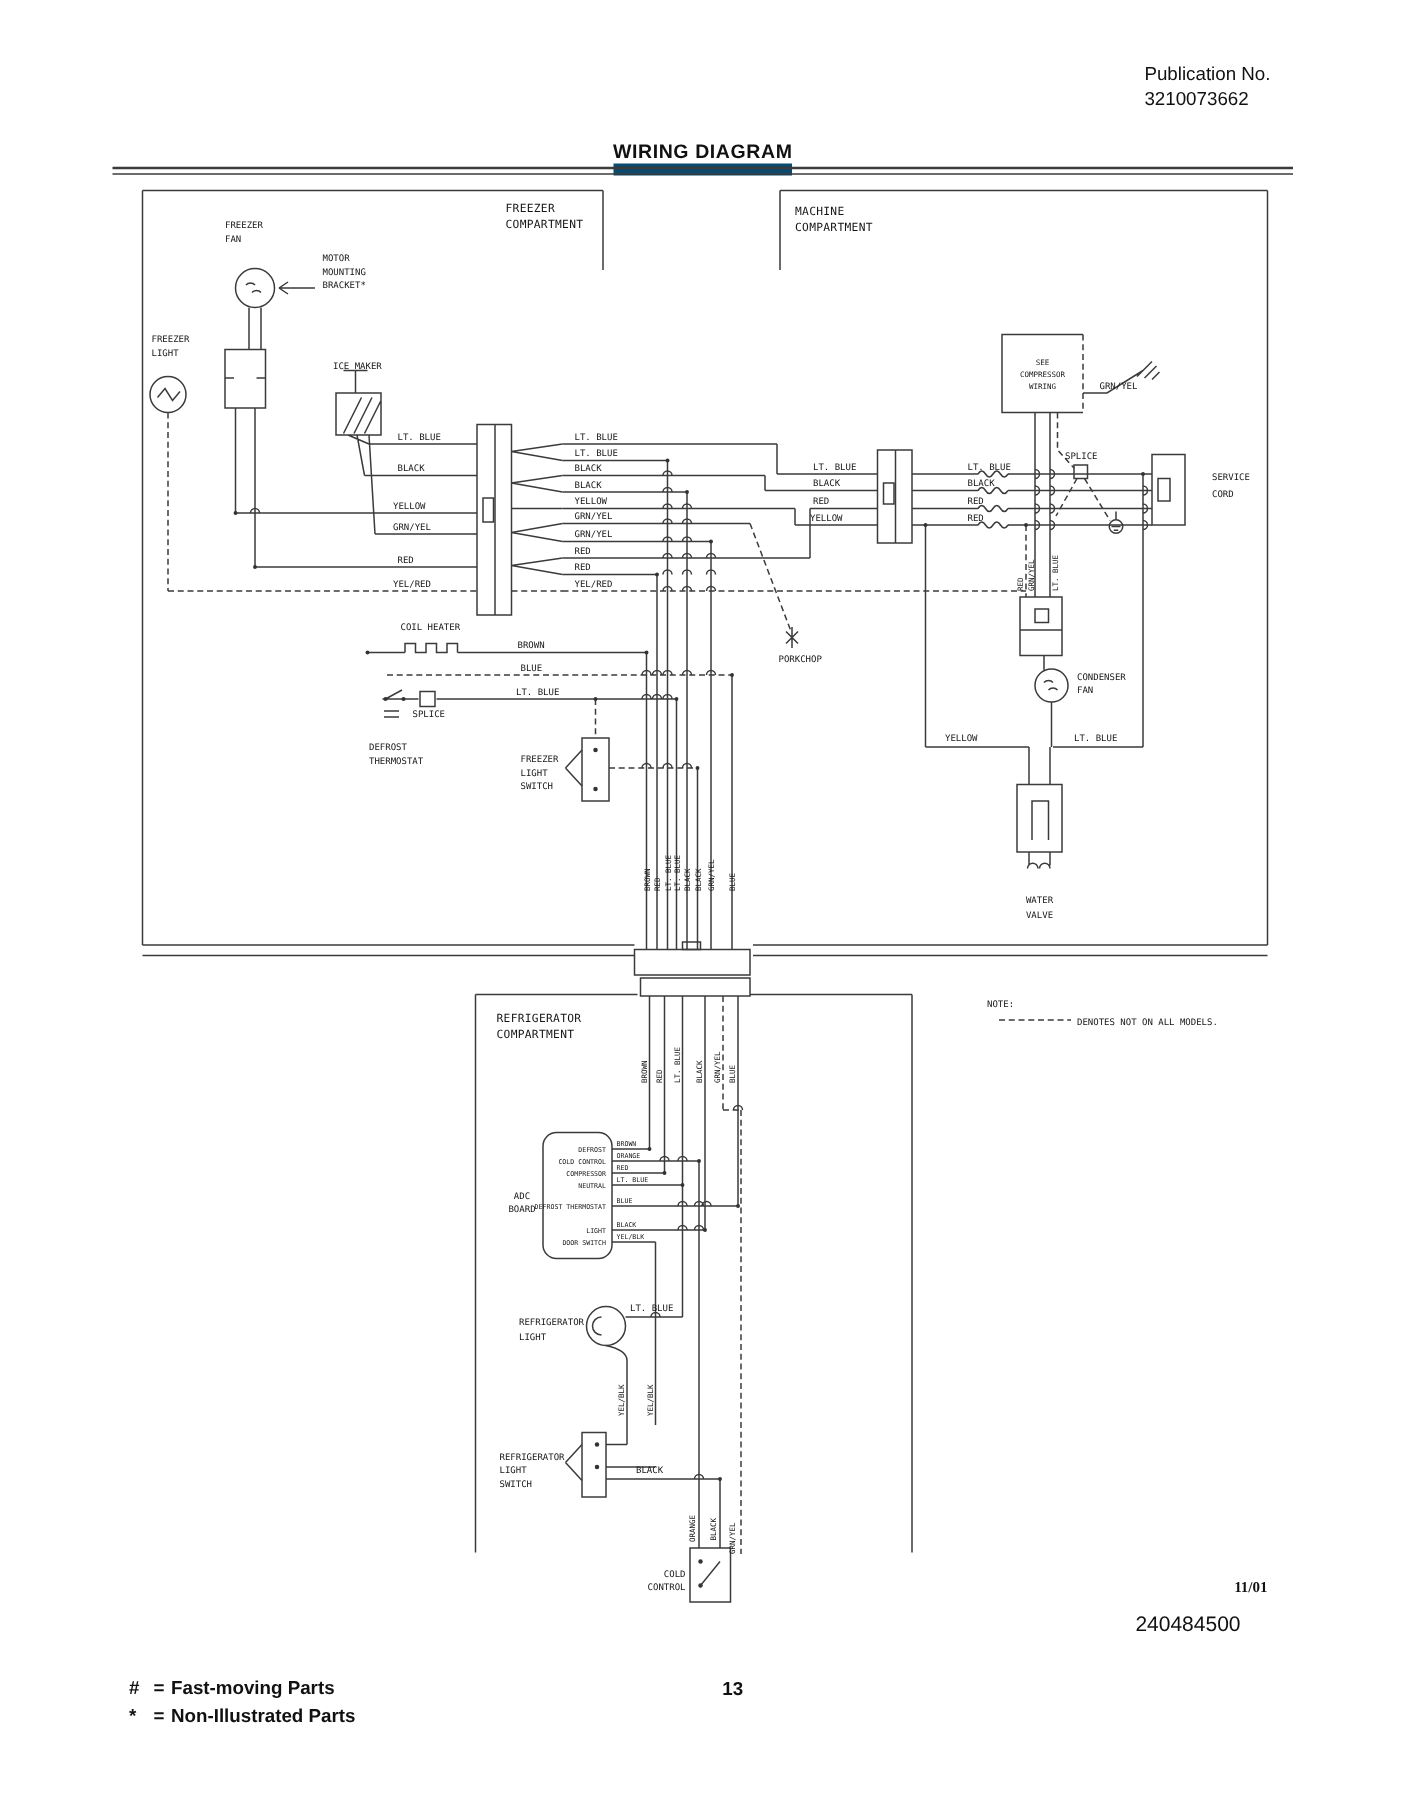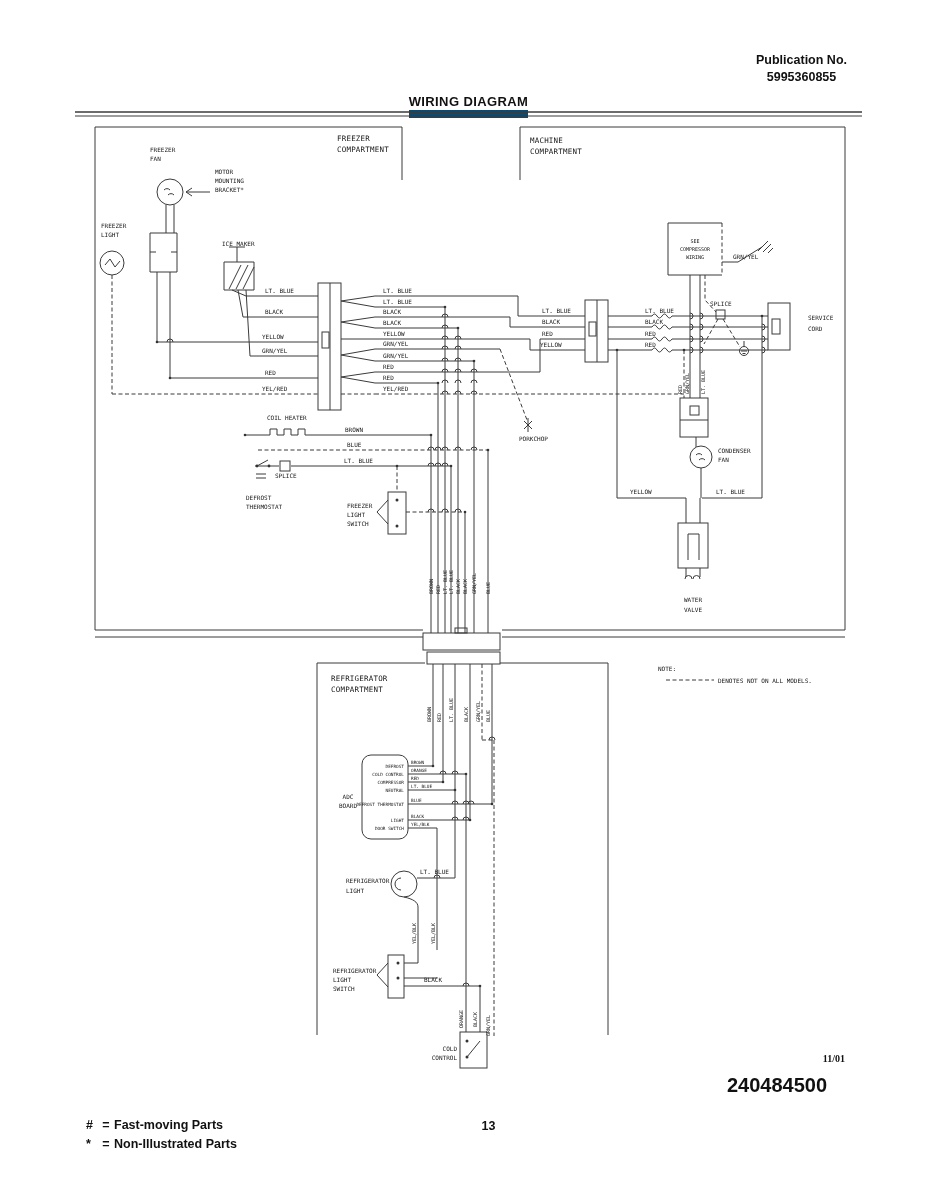--- a/index.html
+++ b/index.html
@@ -1,24 +1,24 @@
 <!DOCTYPE html>
 <html><head>
 <meta charset="utf-8">
 <style>
   html,body{margin:0;padding:0;background:#fff;}
   .page{position:relative;width:937px;height:1200px;background:#fff;overflow:hidden;
         font-family:"Liberation Sans",sans-serif;color:#111;}
   .model{position:absolute;top:52px;left:0;right:0;text-align:center;
          font-size:15px;font-weight:bold;letter-spacing:.3px;}
-  .pub{position:absolute;top:52px;right:90px;text-align:center;font-size:12.5px;font-weight:bold;line-height:1.35;}
+  .pub{position:absolute;top:41px;right:90px;text-align:left;font-size:12.5px;font-weight:normal;line-height:1.35;}
   .sect{position:absolute;top:92px;left:0;right:0;text-align:center;}
   .sect span{display:inline-block;font-size:13px;font-weight:bold;letter-spacing:.4px;
              border-bottom:8px solid #0c4a6e;padding-bottom:1px;}
-  .partno{position:absolute;top:1074px;right:110px;font-size:20px;font-weight:bold;}
+  .partno{position:absolute;top:1074px;right:110px;font-size:14px;font-weight:normal;}
   .legend{position:absolute;top:1116px;left:86px;font-size:12.5px;font-weight:600;line-height:1.55;}
   .legend .row{display:flex;}
   .legend .sym{width:12px;}
   .legend .eq{width:16px;text-align:center;}
   .pageno{position:absolute;top:1119px;left:0;right:0;text-align:center;font-size:12.5px;font-weight:600;margin-left:40px;}
   .date{position:absolute;top:1053px;right:92px;font-size:10px;font-weight:600;font-family:Liberation Serif, serif;}
   svg{position:absolute;top:0;left:0;}
   .w{fill:none;stroke:#3b3b3b;stroke-width:1;}
   .wd{fill:none;stroke:#3b3b3b;stroke-width:1;stroke-dasharray:4 2.5;}
   .d{fill:#333;stroke:none;}
@@ -28,21 +28,21 @@
   .tc{font-family:"DejaVu Sans Mono",monospace;font-size:7.5px;fill:#161616;letter-spacing:.2px;}
   .am{text-anchor:middle;}
   .ae{text-anchor:end;}
 </style>
 </head>
 <body>
 
 <div class="page">
   <div class="pub">
     <div>Publication No.</div>
-    <div>5995360855</div>
+    <div>3210073662</div>
   </div>
   <div class="sect">
     <span>WIRING DIAGRAM</span>
   </div>
 
   <svg width="937" height="1200" viewBox="0 0 937 1200">
 
     <g>
       <line class="w" x1="75" y1="112" x2="862" y2="112" style="stroke-width:1.6"></line>
       <line class="w" x1="75" y1="116" x2="862" y2="116"></line>

